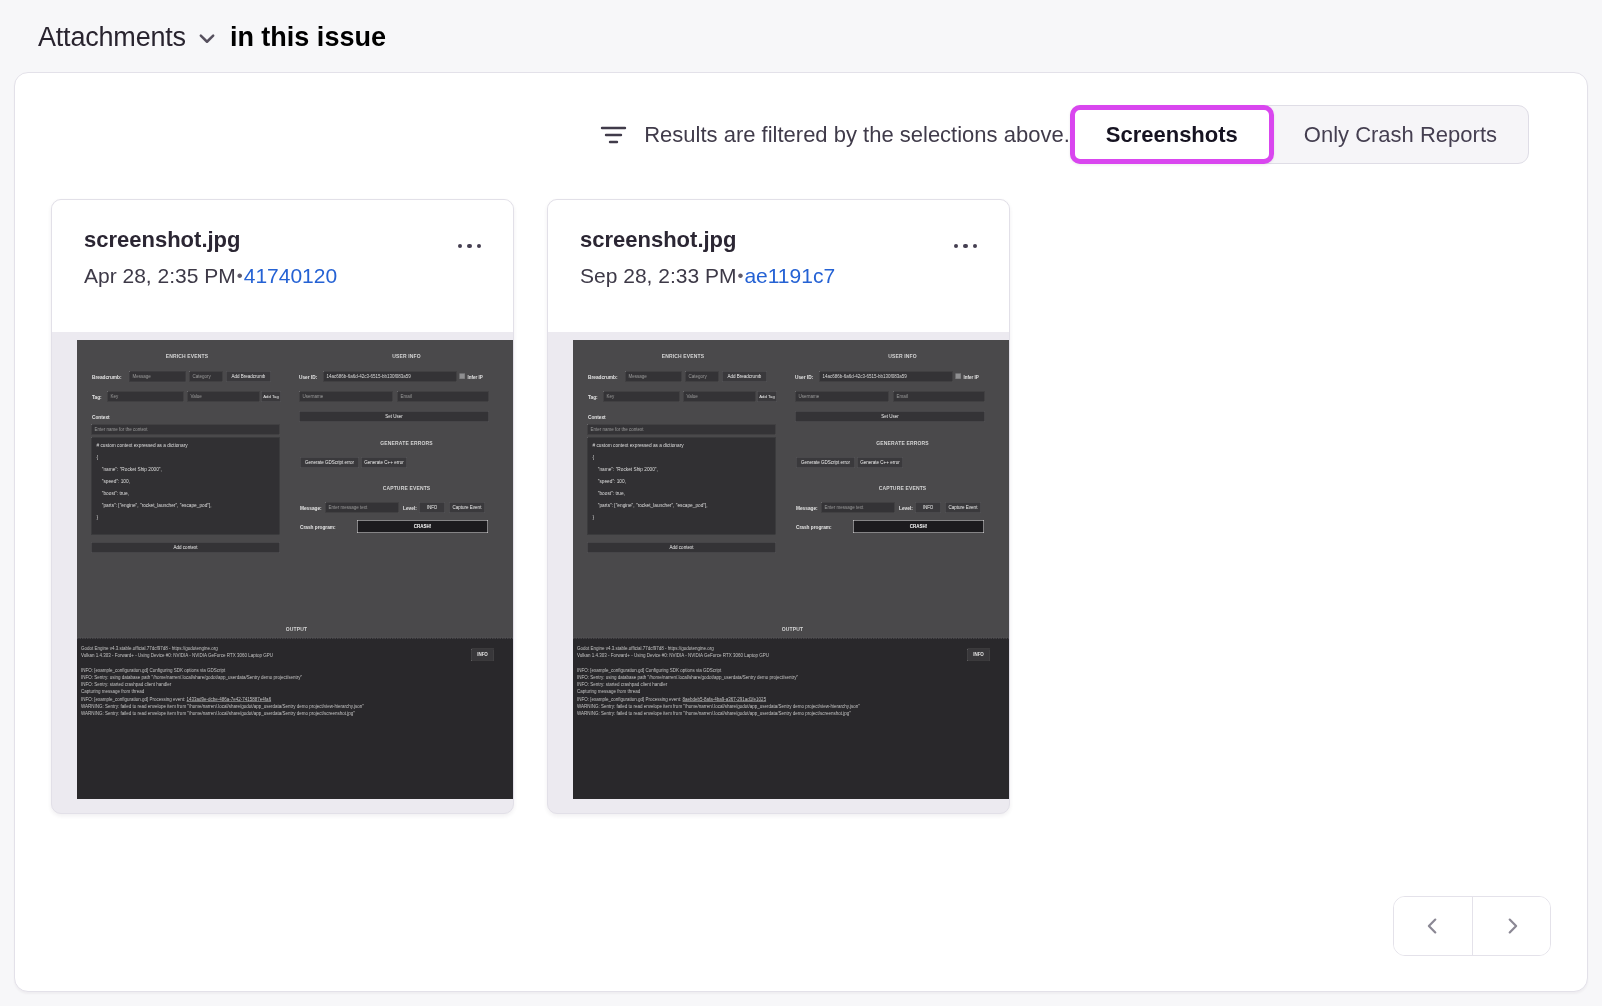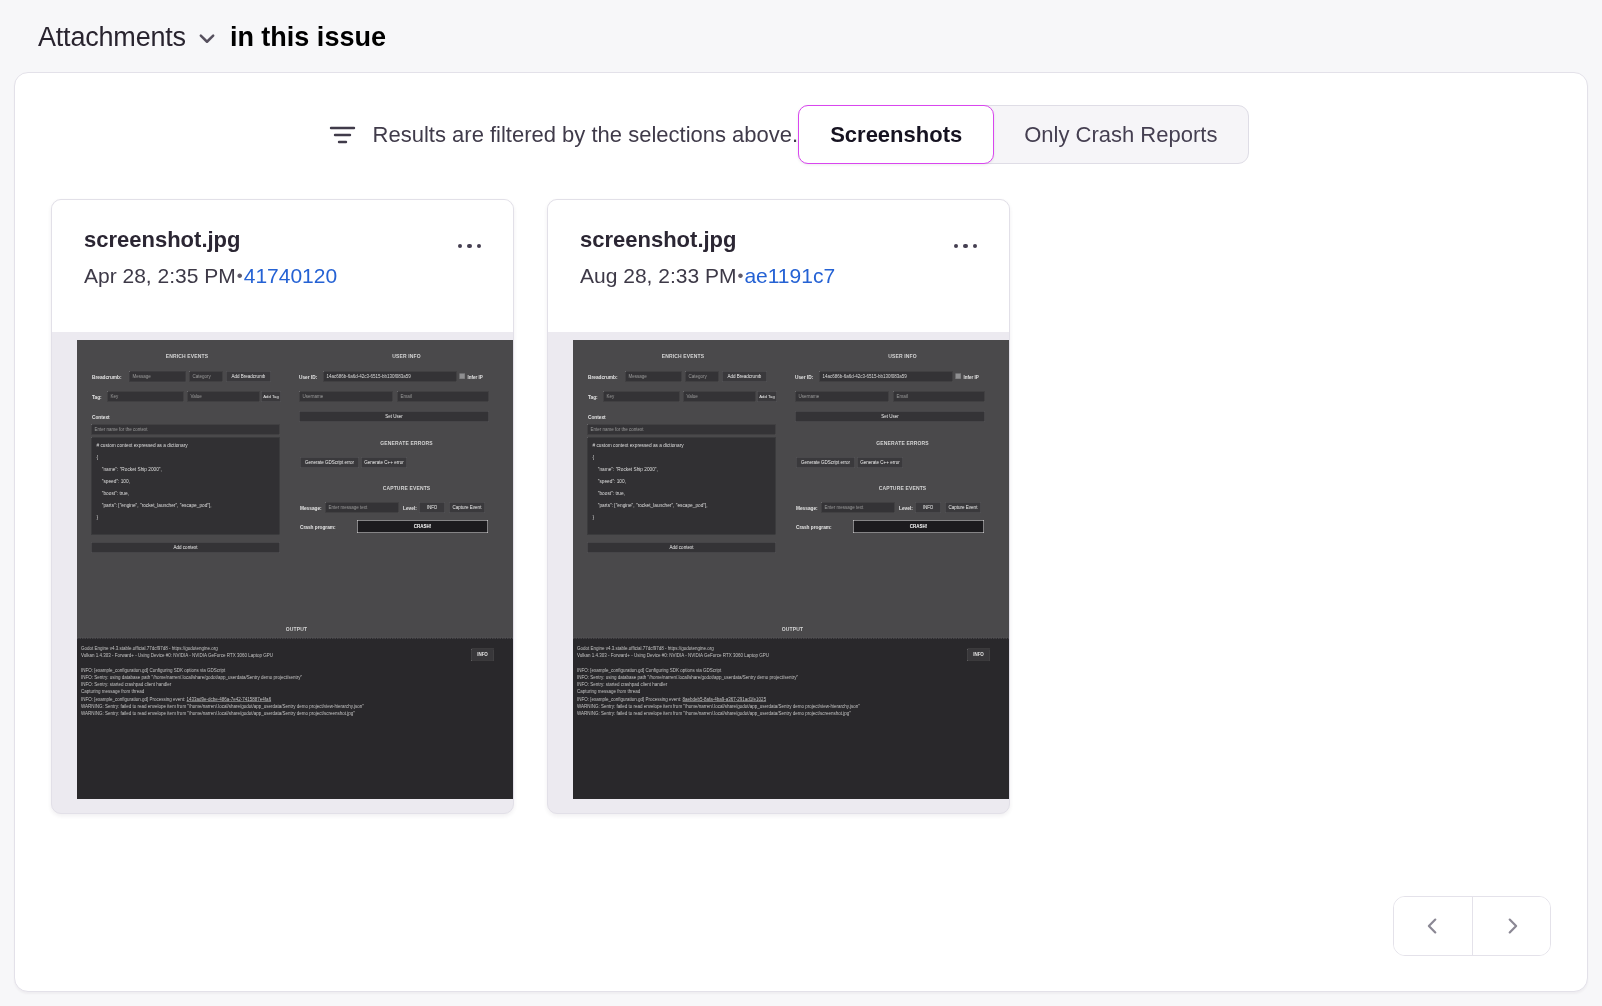--- a/index.html
+++ b/index.html
@@ -10,28 +10,28 @@
   .page-header { position:absolute; left:38px; top:14px; height:46px; display:flex; align-items:center; }
   .page-title { font-size:27px; font-weight:400; color:#29242f; letter-spacing:-0.2px; }
   .title-chevron { margin:4px 12px 0 10px; cursor:pointer; display:flex; }
   .page-subtitle { font-size:27px; font-weight:600; color:#000000; }
 
   
   .panel { position:absolute; left:14px; top:72px; width:1574px; height:920px; background:#ffffff;
            border:1px solid #e3e1e9; border-radius:14px; box-shadow:0 2px 2px rgba(43,35,62,.04); }
 
   .filter-row { position:absolute; left:34px; right:58px; top:32px; height:59px;
-                display:flex; align-items:center; justify-content:center; }
+                display:flex; align-items:center; justify-content:flex-end; }
   .filter-note { display:flex; align-items:center; gap:17px; font-size:22px; color:#403b4a; }
 
   .tab-group { display:flex; align-items:stretch; height:59px; background:#f6f5f8;
                border:1px solid #dfdde6; border-radius:11px; }
   .tab { display:flex; align-items:center; padding:0 31px; font-size:22px; color:#453f51;
          background:transparent; border:none; cursor:pointer; font-family:inherit; white-space:nowrap; }
-  .tab.active { background:#ffffff; border:1px solid #d946ef; border-radius:10px; margin:-1px;
+  .tab.active { background:#ffffff; border:5px solid #d946ef; border-radius:10px; margin:-1px;
                 font-weight:700; color:#161321; box-shadow:0 1px 3px rgba(25,18,43,.08); }
 
   
   .cards { position:absolute; left:36px; top:126px; display:flex; gap:33px; }
   .card { width:463px; height:615px; border:1px solid #e2e0e8; border-radius:10px;
           background:#eceaf0; overflow:hidden; box-shadow:0 2px 4px rgba(40,34,59,.07); }
   .card-header { height:132px; background:#ffffff; padding:27px 30px 0 32px;
                  display:flex; justify-content:space-between; }
   .card-title { font-size:22px; font-weight:700; color:#2b2633; }
   .card-sub { margin-top:11px; font-size:21px; color:#3d3947; display:flex; align-items:center; gap:1px; }
@@ -201,21 +201,21 @@
   </div>
 </div>
       </div>
     </article>
 
     <article class="card">
       <div class="card-header">
         <div>
           <div class="card-title">screenshot.jpg</div>
           <div class="card-sub">
-            <span>Aug 28, 2:33 PM</span>
+            <span>Sep 28, 2:33 PM</span>
             <span class="bullet">•</span>
             <a class="event-link">ae1191c7</a>
           </div>
         </div>
         <button class="dots-btn">
           <span style="display:flex;gap:5px">
               <i></i>
               <i></i>
               <i></i>
             </span>

